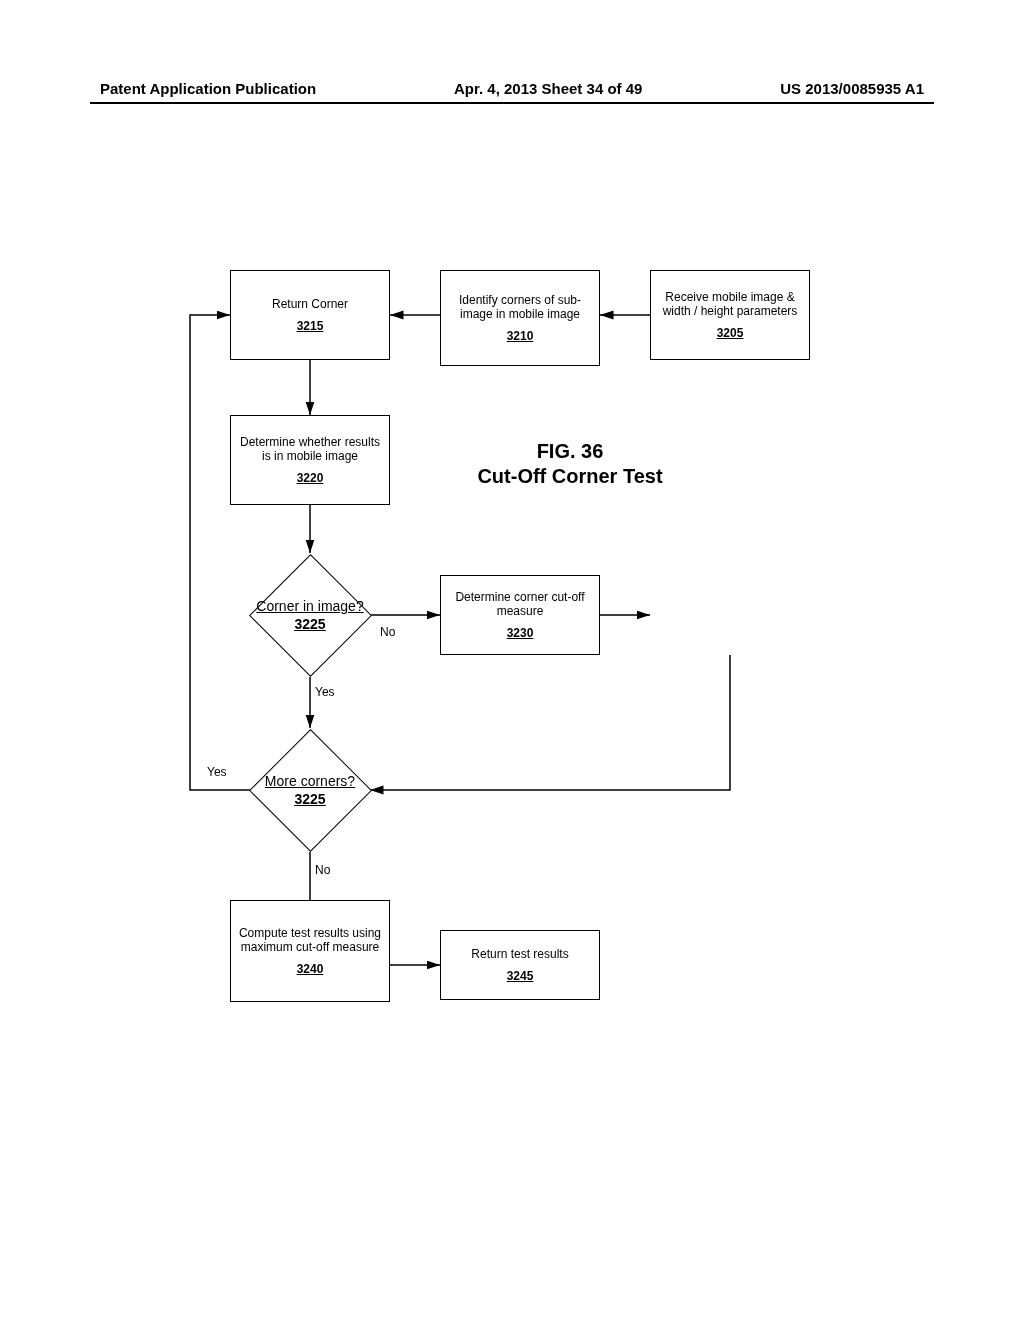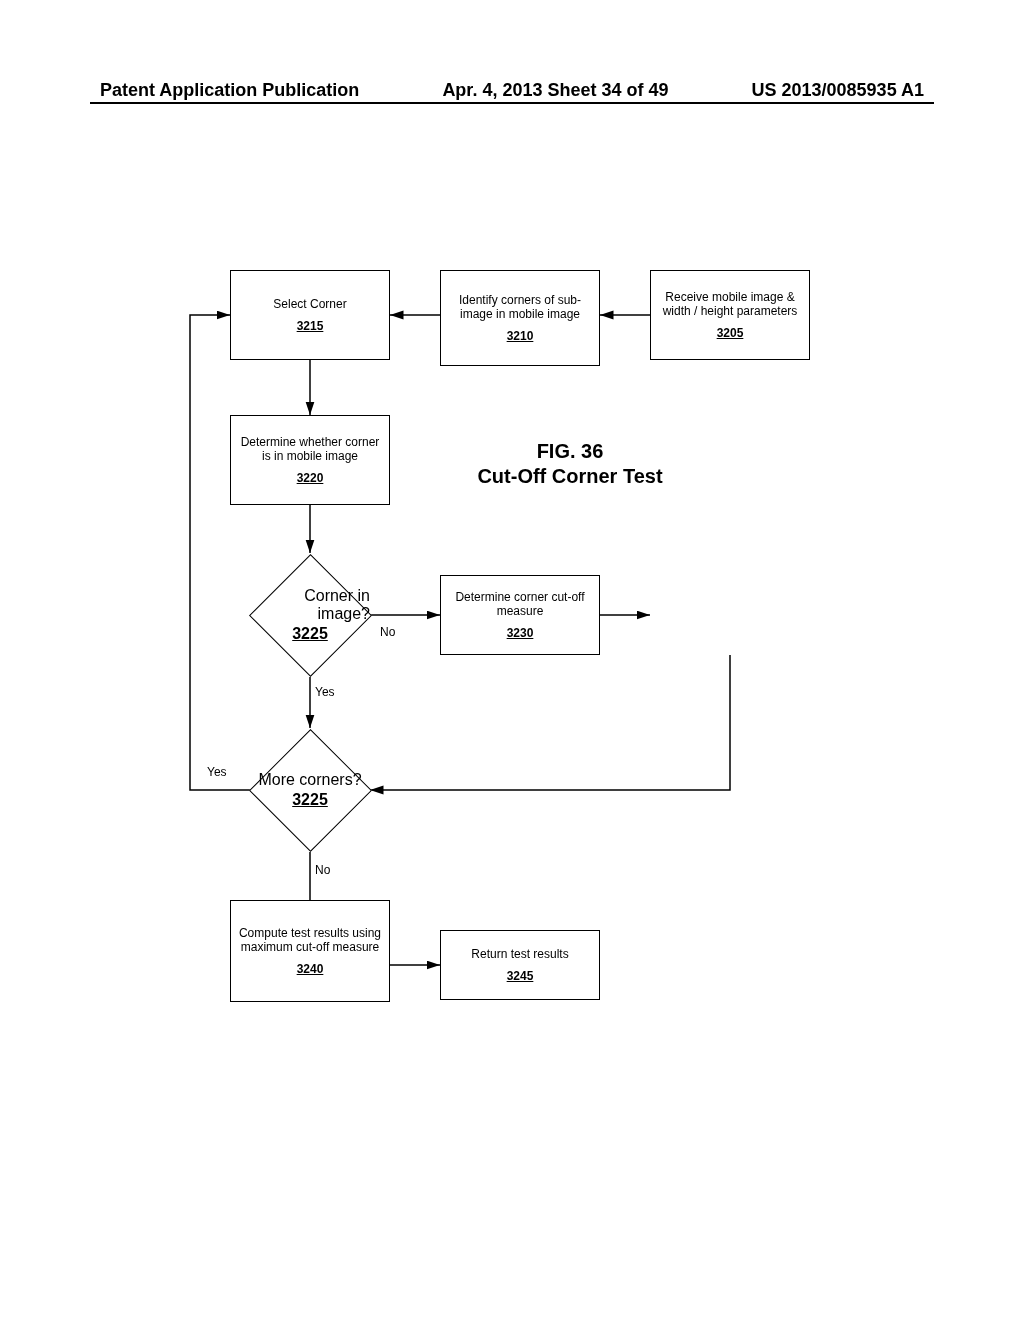--- a/index.html
+++ b/index.html
@@ -12,21 +12,21 @@
       position: relative;
     }
     .header {
       position: absolute;
       top: 80px;
       left: 0;
       right: 0;
       padding: 0 100px;
       display: flex;
       justify-content: space-between;
-      font-size: 18px;
+      font-size: 15px;
       font-weight: bold;
       text-align: right;
     }
     .header-line {
       position: absolute;
       top: 102px;
       left: 90px;
       right: 90px;
       border-top: 2px solid black;
     }
@@ -64,22 +64,23 @@
       background: white;
     }
     .diamond-content {
       position: absolute;
       width: 120px;
       height: 120px;
       display: flex;
       flex-direction: column;
       justify-content: center;
       align-items: center;
-      text-align: right;
-      font-size: 16px;
+      text-align: left;
+      font-size: 14px;
+      text-decoration: underline;
     }
     .diamond-content .ref {
       text-decoration: underline;
       font-weight: bold;
       margin-top: 2px;
     }
     .fig-title {
       position: absolute;
       font-weight: bold;
       font-size: 20px;
@@ -134,34 +135,34 @@
     <polyline points="560,385 560,520 200,520" fill="none" stroke="black" stroke-width="1.5" marker-end="url(#arrow)"></polyline>
 
     <polyline points="80,520 20,520 20,45 60,45" fill="none" stroke="black" stroke-width="1.5" marker-end="url(#arrow)"></polyline>
 
     <line x1="140" y1="582" x2="140" y2="650" stroke="black" stroke-width="1.5" marker-end="url(#arrow)"></line>
 
     <line x1="220" y1="695" x2="270" y2="695" stroke="black" stroke-width="1.5" marker-end="url(#arrow)"></line>
   </svg>
 
   <div class="box" style="left:60px; top:0; width:160px; height:90px;">
-    <div>Select Corner</div>
+    <div>Return Corner</div>
     <div class="ref">3215</div>
   </div>
   <div class="box" style="left:270px; top:0; width:160px; height:96px;">
     <div>Identify corners of sub-image in mobile image</div>
     <div class="ref">3210</div>
   </div>
   <div class="box" style="left:480px; top:0; width:160px; height:90px;">
     <div>Receive mobile image &amp; width / height parameters</div>
     <div class="ref">3205</div>
   </div>
 
   <div class="box" style="left:60px; top:145px; width:160px; height:90px;">
-    <div>Determine whether corner is in mobile image</div>
+    <div>Determine whether results is in mobile image</div>
     <div class="ref">3220</div>
   </div>
 
   <div class="fig-title" style="left:300px; top:170px; width:200px;">FIG. 36</div>
   <div class="fig-title" style="left:280px; top:195px; width:240px;">Cut-Off Corner Test</div>
 
   <div class="diamond" style="left:97px; top:302px; width:85px; height:85px;"></div>
   <div class="diamond-content" style="left:80px; top:285px;">
     <div>Corner in image?</div>
     <div class="ref">3225</div>

